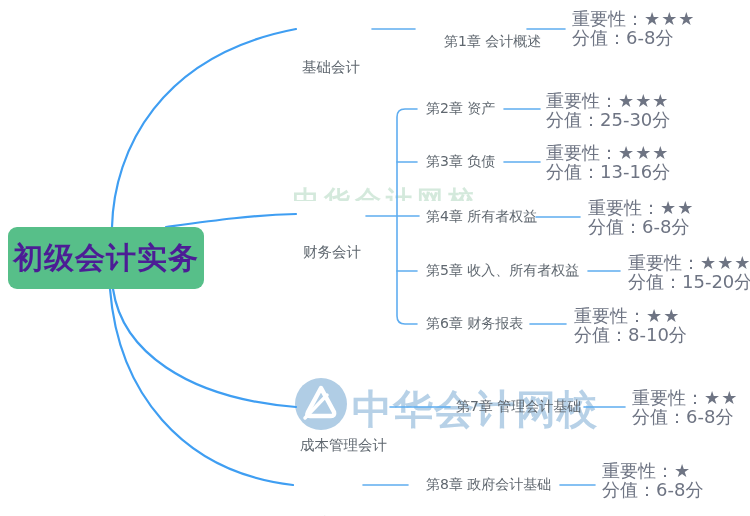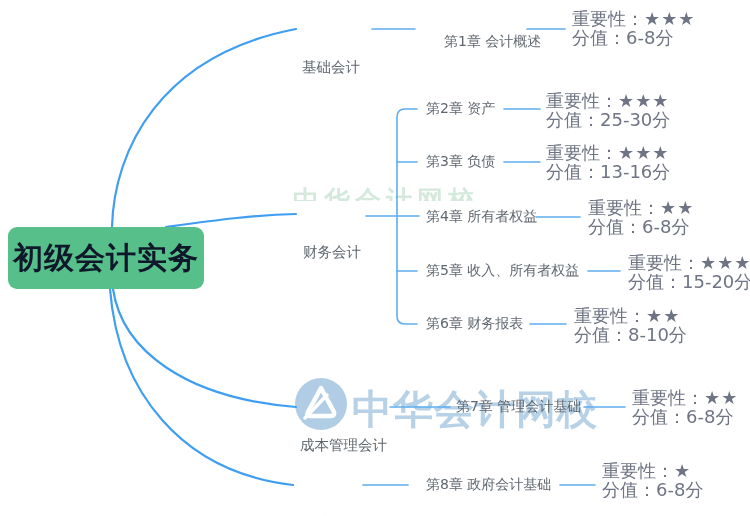--- a/index.html
+++ b/index.html
@@ -6,21 +6,21 @@
   body{
     width:750px;height:516px;background:#ffffff;position:relative;overflow:hidden;
     font-family:"DejaVu Sans","Liberation Sans",sans-serif;
   }
   .stage{position:absolute;left:0;top:0;width:750px;height:516px;}
   svg.wires{position:absolute;left:0;top:0;z-index:3;}
   .wire{fill:none;stroke:var(--line,#3f9ef2);stroke-width:2.2;stroke-linecap:round;}
   .wire.thin{stroke:var(--line-thin,#5fadf0);stroke-width:1.6;}
   .root-node{
     position:absolute;left:8px;top:227px;width:196px;height:62px;z-index:5;
-    background:var(--root-bg,#57bf89);border-radius:9px;color:#0f172a;
+    background:var(--root-bg,#57bf89);border-radius:9px;color:#4c1d95;
     display:flex;align-items:center;justify-content:center;
     font-size:30px;font-weight:bold;letter-spacing:1px;white-space:nowrap;
   }
   .node{
     position:absolute;z-index:5;transform:translateY(-50%);
     white-space:nowrap;color:var(--text,#5f676f);
   }
   .lvl1{font-size:14.5px;margin-top:38px;}
   .chapter{font-size:14px;}
   .detail{

